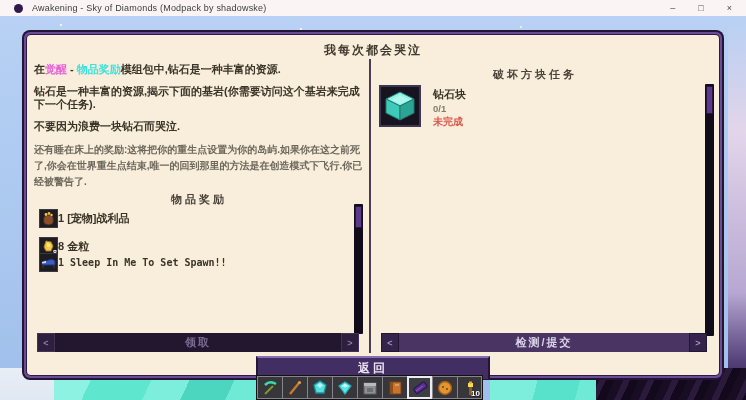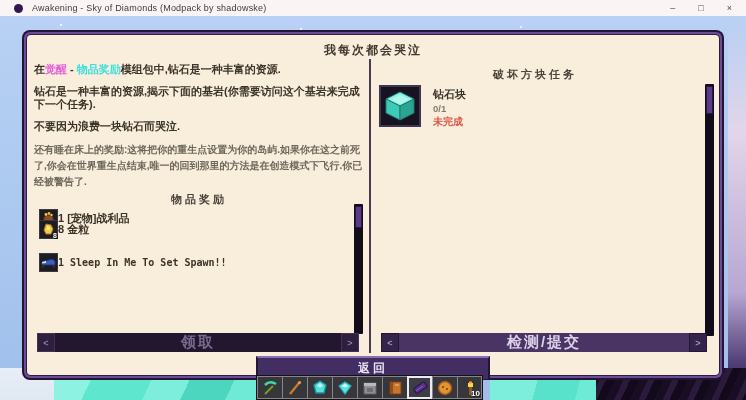--- a/index.html
+++ b/index.html
@@ -71,21 +71,21 @@
   .sb-right { left:678px; top:49px; height:252px; }
   .sb-thumb { position:absolute; left:1px; top:2px; width:7px; background:#5c3a8a; border:1px solid #2a1540; border-radius:1px; }
 
   
   .bar { position:absolute; top:298px; height:19px; display:flex; cursor:pointer; }
   .bar-claim { left:10px; width:322px; background:#231730; }
   .bar-submit { left:354px; width:326px; background:#4a3463; }
   .bar .arrow { width:18px; height:100%; display:flex; align-items:center; justify-content:center; font-size:9px; }
   .bar-claim .arrow { background:#2e1f3e; border:1px solid #443158; color:#8d7bab; }
   .bar-submit .arrow { background:#34234a; border:1px solid #241537; color:#a globalization; color:#a893c4; }
-  .bar .bar-label { flex:1; display:flex; align-items:center; justify-content:center; font-size:15px; letter-spacing:2px; }
+  .bar .bar-label { flex:1; display:flex; align-items:center; justify-content:center; font-size:11px; letter-spacing:2px; }
   .bar-claim .bar-label { color:#776a8e; }
   .bar-submit .bar-label { color:#dcd2ea; }
 
   
   .back-btn { position:absolute; left:229px; top:321px; width:234px; height:23px; background:#422e63;
               border-top:2px solid #8a6fb2; border-left:2px solid #241537; border-right:2px solid #241537;
               display:flex; align-items:center; justify-content:center; font-size:12px; letter-spacing:3px; color:#e9e2f2; cursor:pointer; }
 
   
   .hotbar { position:absolute; left:256px; top:359px; height:25px; display:flex; background:#232327; border:1px solid #121216; z-index:10; }
@@ -138,21 +138,21 @@
             <svg width="17" height="17" viewBox="0 0 17 17">
                     <path d="M4 7 Q3 13 5 14 Q8.5 16 12 14 Q14 13 13 7 Q11 5 8.5 5 Q6 5 4 7Z" fill="#8a4f2a" stroke="#4d2a12" stroke-width="1"></path>
                     <circle cx="6" cy="4.5" r="1.4" fill="#f2c94c"></circle>
                     <circle cx="9" cy="3.5" r="1.4" fill="#e8b93a"></circle>
                     <circle cx="11.5" cy="5" r="1.2" fill="#f2c94c"></circle>
                   </svg>
           </span>
           <span class="reward-label"><span>1</span> <span>[宠物]战利品</span></span>
         </div>
 
-        <div class="reward-row" style="top:184px;">
+        <div class="reward-row" style="top:201px;">
           <span class="slot-sm">
             <svg width="17" height="17" viewBox="0 0 17 17">
                     <polygon points="6,3 11,4 13,8 11,13 6,13 4,9" fill="#f2c94c" stroke="#a8791a" stroke-width="1"></polygon>
                     <polygon points="7,5 10,6 10,9 7,9" fill="#ffe78a"></polygon>
                   </svg>
             <span class="slot-badge">8</span>
           </span>
           <span class="reward-label"><span>8</span> <span>金粒</span></span>
         </div>
 

